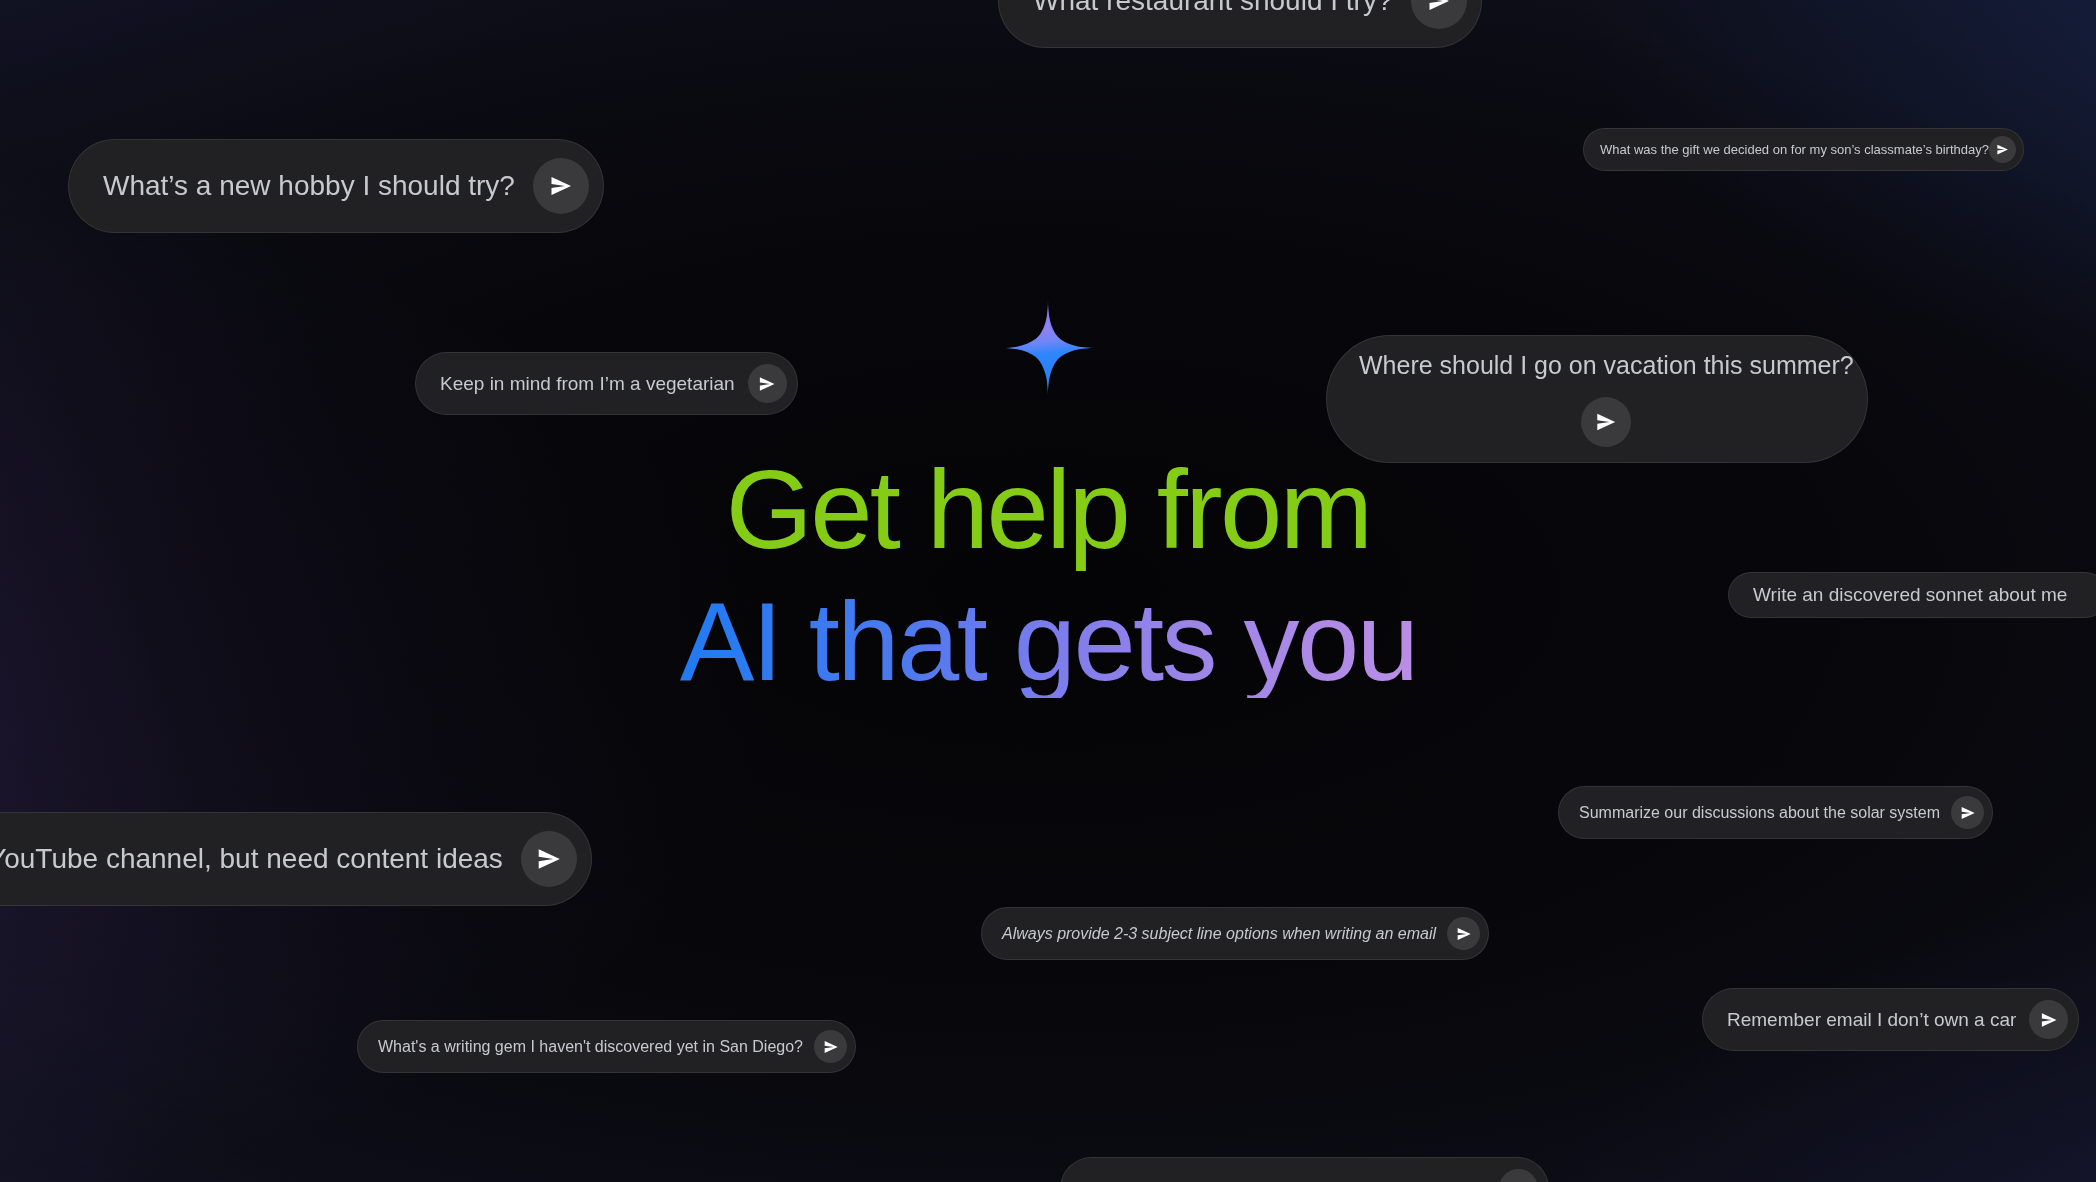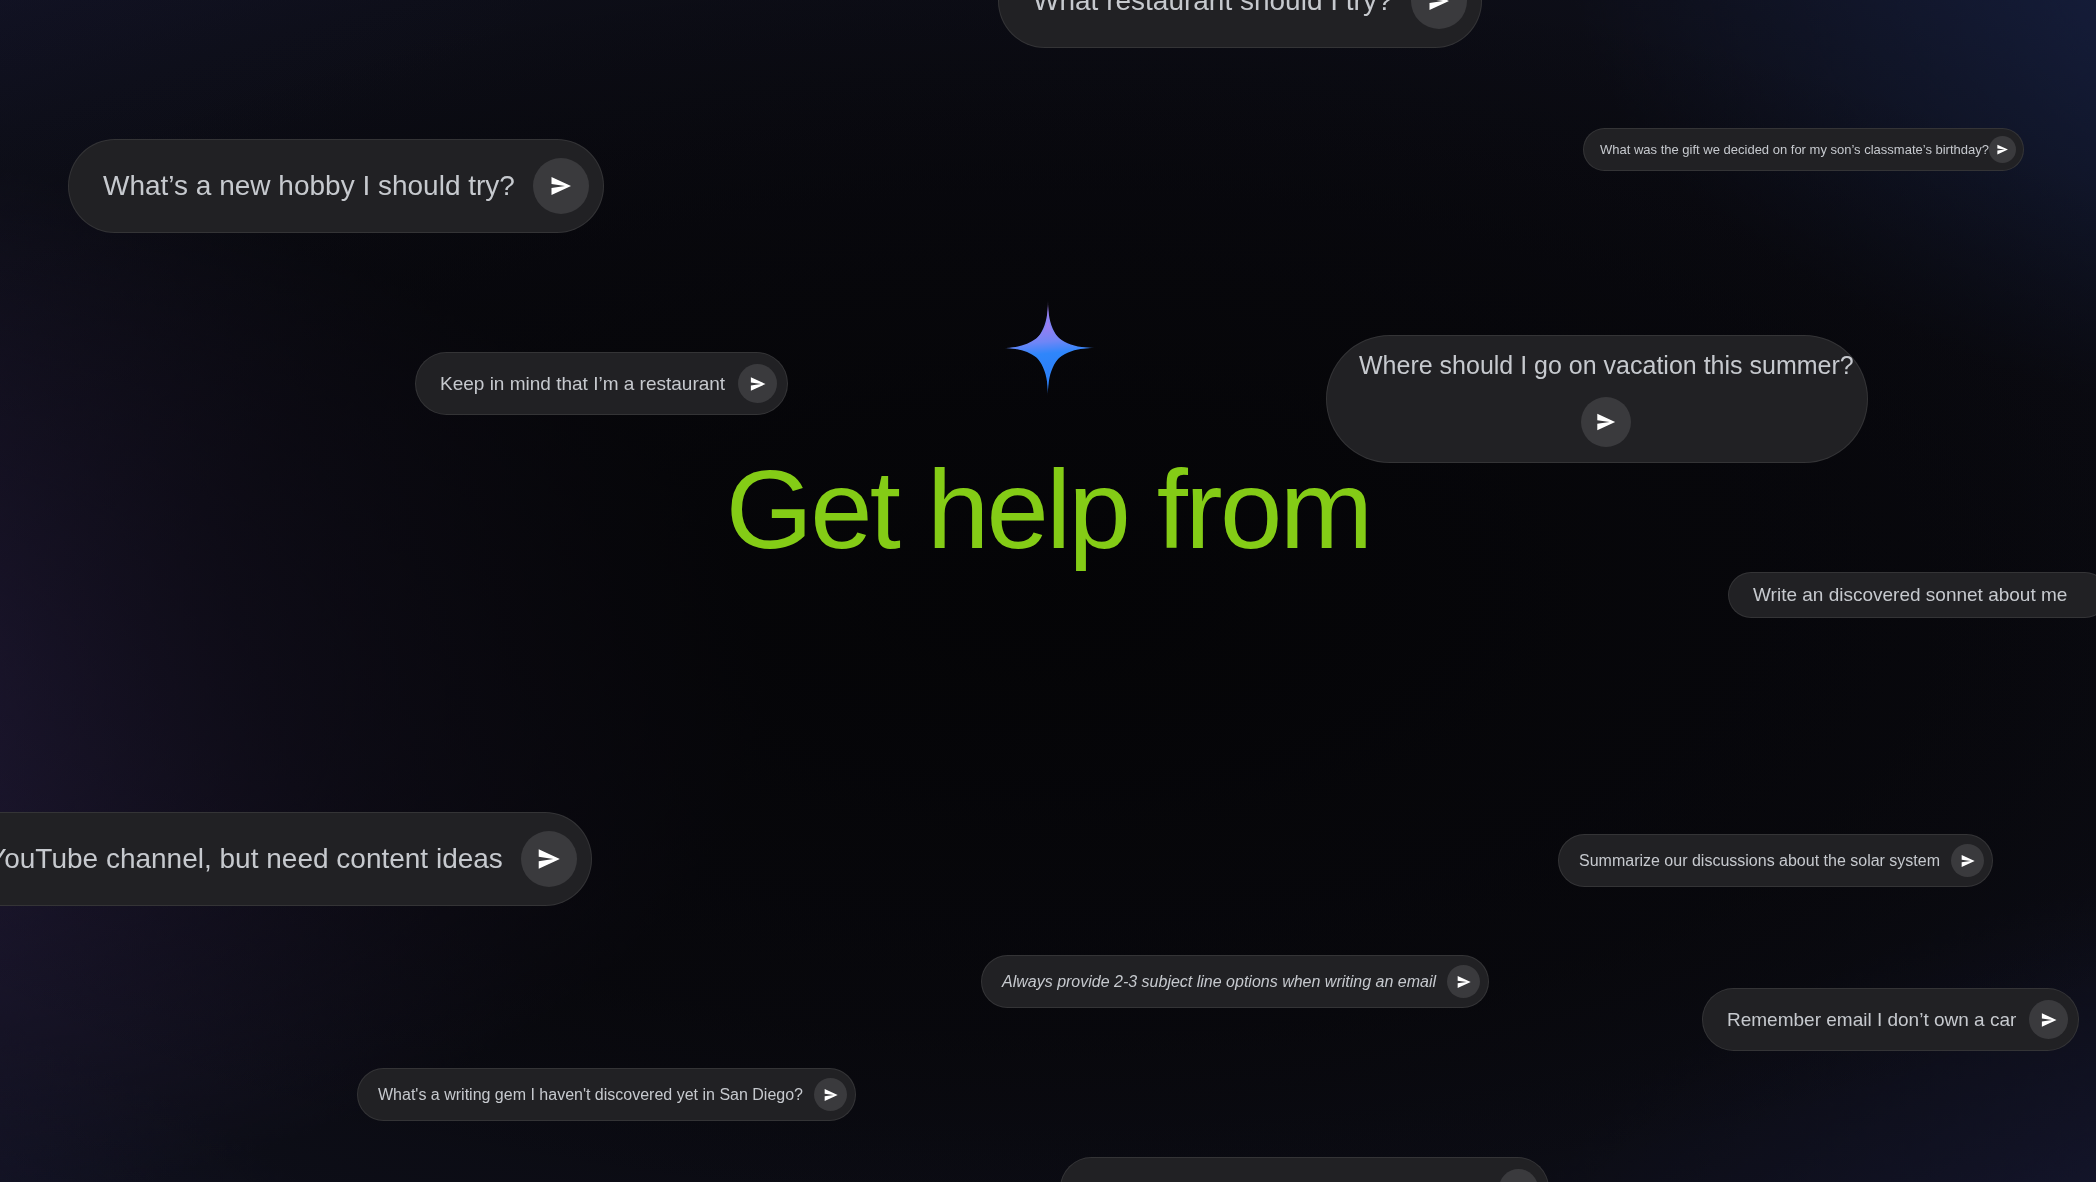--- a/index.html
+++ b/index.html
@@ -106,21 +106,21 @@
   .sz-lg .txt{ font-size:25px; }
   .sz-lg .send{ width:50px; height:50px; }
   .sz-lg{ padding:15px 13px 15px 32px; gap:17px;flex-direction:column; }
 
   .sz-md .txt{ font-size:19px; }
   .sz-md .send{ width:39px; height:39px; }
   .sz-md{ padding:11px 10px 11px 24px; gap:13px; }
 
   .sz-sm .txt{ font-size:16px; }
   .sz-sm .send{ width:33px; height:33px; }
-  .sz-sm{ padding:9px 8px 9px 20px; gap:11px;margin-top:48px; }
+  .sz-sm{ padding:9px 8px 9px 20px; gap:11px; }
 
   .sz-xs .txt{ font-size:13px; }
   .sz-xs .send{ width:27px; height:27px; }
   .sz-xs{ padding:7px 7px 7px 16px; }
 </style>
 </head>
 <body>
 
 <div id="stage">
 
@@ -139,20 +139,21 @@
         </linearGradient>
       </defs>
       <path fill="url(#spk)" d="M50 0 C50 27 54 46 68 50 C54 54 50 73 50 100 C50 73 46 54 32 50 C46 46 50 27 50 0 Z
                                 M0 50 C27 50 46 46 50 32 C54 46 73 50 100 50 C73 50 54 54 50 68 C46 54 27 50 0 50 Z"></path>
       <path fill="url(#spk)" d="M50 2 C50 26 58 44 78 50 C58 56 50 74 50 98 C50 74 42 56 22 50 C42 44 50 26 50 2 Z"></path>
       <path fill="url(#spk)" d="M2 50 C26 50 44 42 50 22 C56 42 74 50 98 50 C74 50 56 58 50 78 C44 58 26 50 2 50 Z"></path>
     </svg>
 
     <div class="headline">
       <span class="l1">Get help from</span>
+      <span class="l2">AI that gets you</span>
     </div>
   </div>
 
   <div class="pill sz-xl glow" style="left:998px; top:-46px;">
     <span class="txt">What restaurant should I try?</span>
     <span class="send">
       <svg width="24" height="24" viewBox="0 0 24 24">
           <path d="M2.5 21 22 12 2.5 3 2.5 10 16 12 2.5 14Z"></path>
         </svg>
     </span>
@@ -170,21 +171,21 @@
   <div class="pill sz-xs" style="left:1583px; top:128px;">
     <span class="txt">What was the gift we decided on for my son’s classmate’s birthday?</span>
     <span class="send">
       <svg width="13" height="13" viewBox="0 0 24 24">
           <path d="M2.5 21 22 12 2.5 3 2.5 10 16 12 2.5 14Z"></path>
         </svg>
     </span>
   </div>
 
   <div class="pill sz-md glow soft" style="left:415px; top:352px;">
-    <span class="txt">Keep in mind that I’m a restaurant</span>
+    <span class="txt">Keep in mind from I’m a vegetarian</span>
     <span class="send">
       <svg width="18" height="18" viewBox="0 0 24 24">
           <path d="M2.5 21 22 12 2.5 3 2.5 10 16 12 2.5 14Z"></path>
         </svg>
     </span>
   </div>
 
   <div class="pill sz-lg glow" style="left:1326px; top:335px;">
     <span class="txt">Where should I go on vacation this summer?</span>
     <span class="send">

